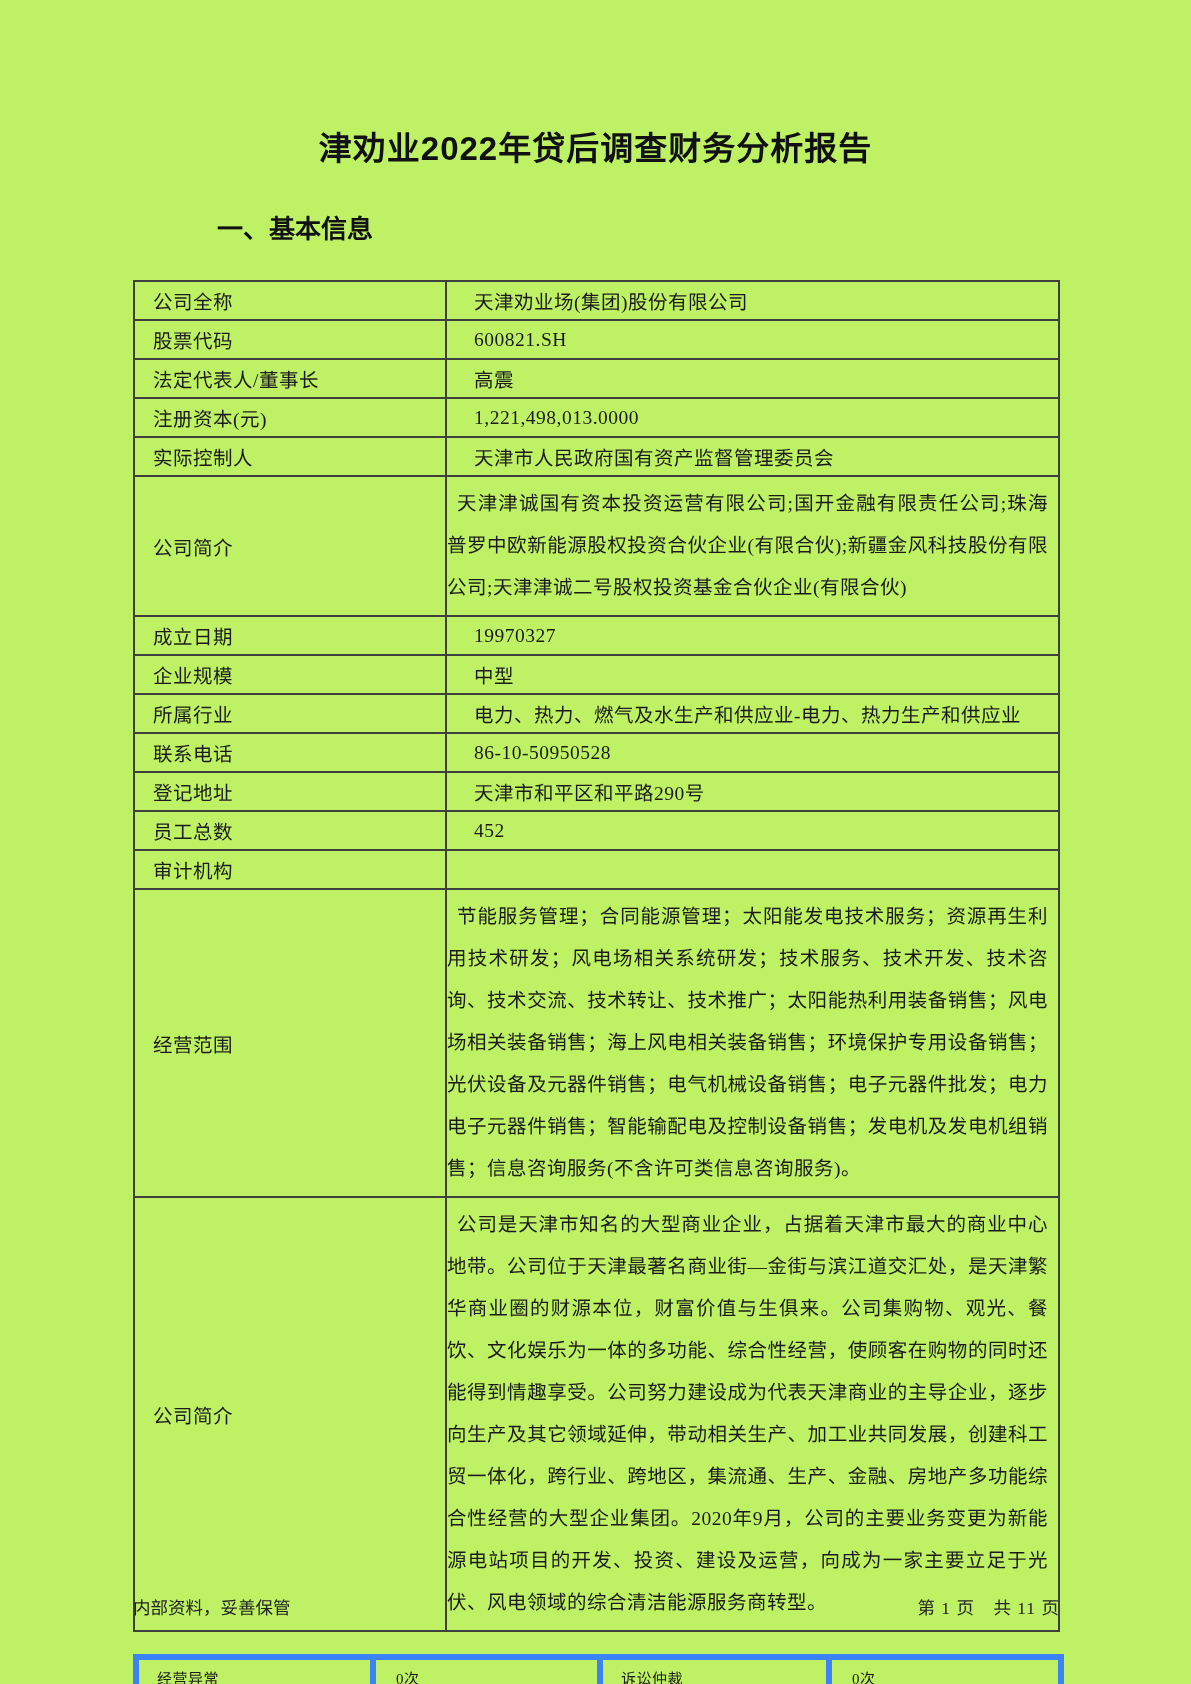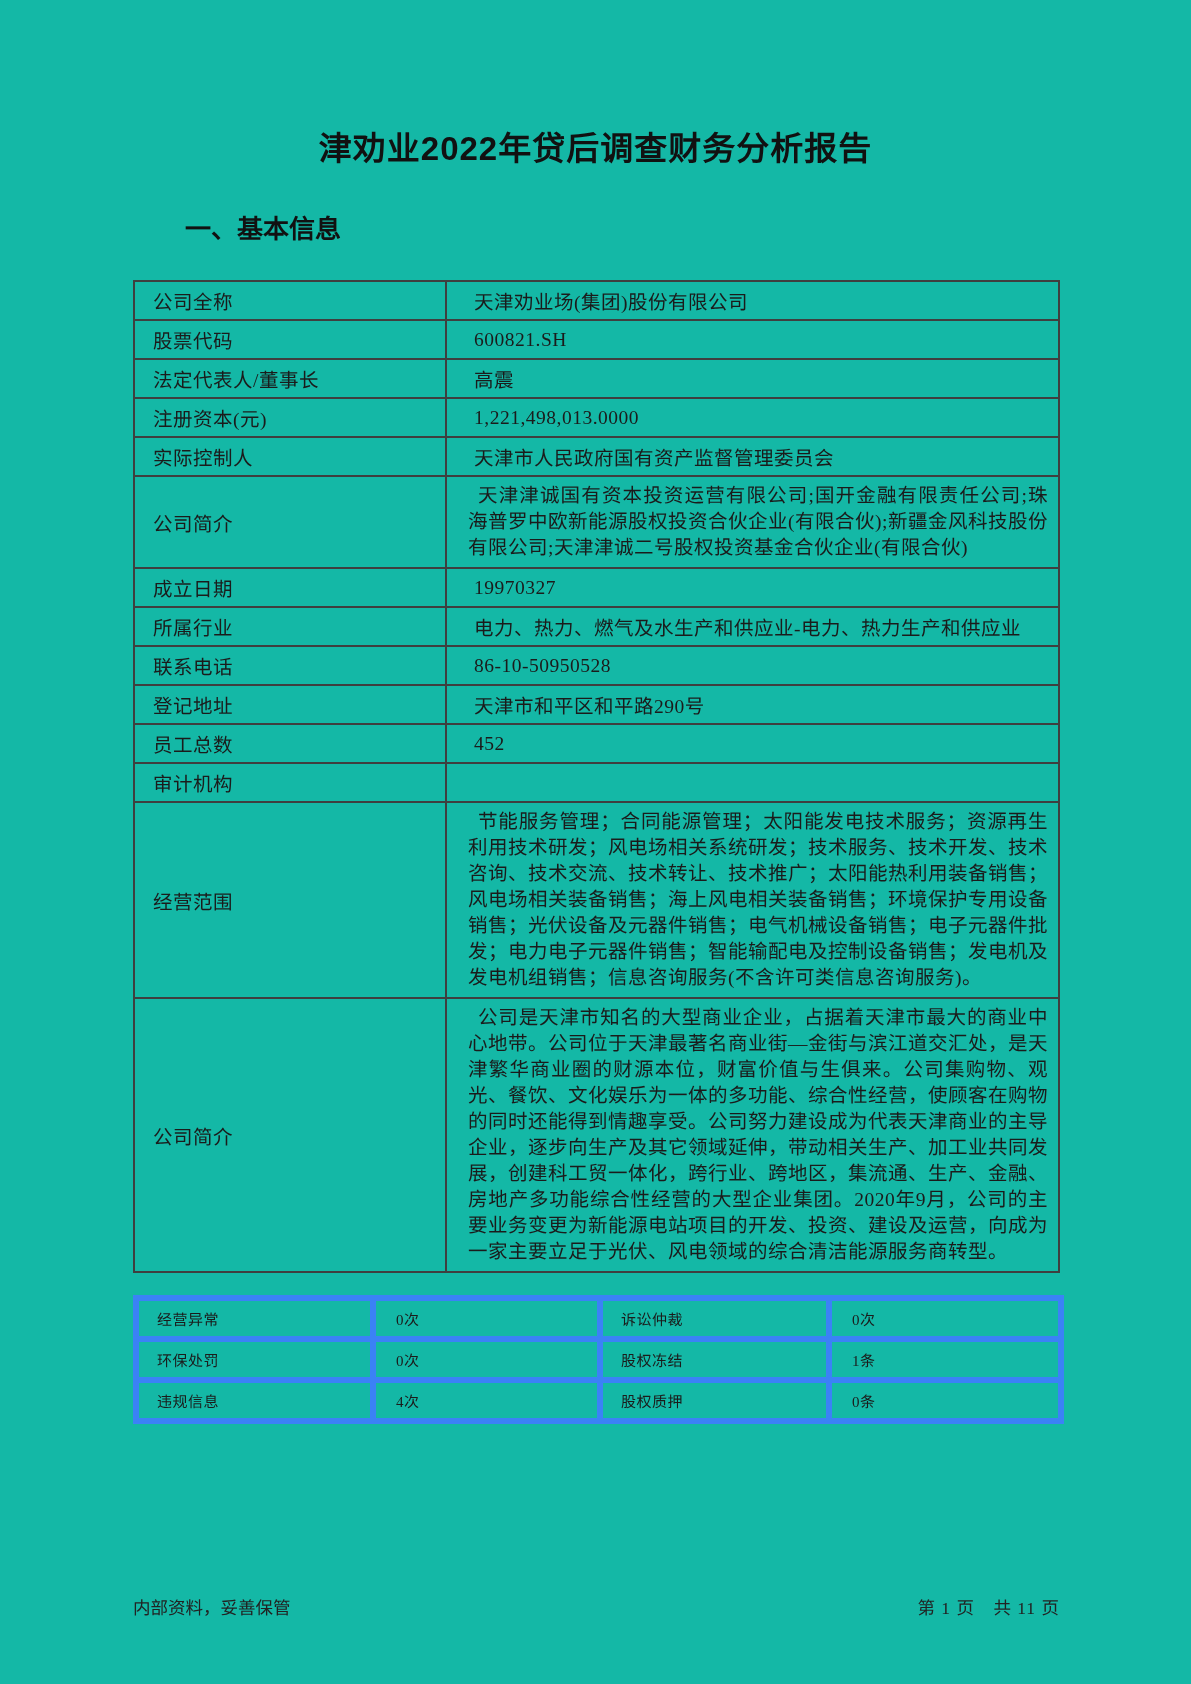--- a/index.html
+++ b/index.html
@@ -1,40 +1,40 @@
 <!DOCTYPE html>
 <html lang="zh-CN"><head>
 <meta charset="utf-8">
 <style>
   html, body { margin: 0; padding: 0; background: #ffffff; }
   .page {
     position: relative;
     width: 1191px;
     height: 1684px;
-    background: #14b8a6;
+    background: #bef264;
     color: #1b1b1b;
     overflow: hidden;
     font-family: "Liberation Serif", "DejaVu Serif", serif;
   }
   .content { padding: 0 133px; }
 
   .doc-title {
     margin: 0;
     padding-top: 126px;
     text-align: center;
     font-family: "Liberation Sans", "DejaVu Sans", sans-serif;
     font-weight: bold;
     font-size: 33px;
     line-height: 46px;
     letter-spacing: 1px;
     color: #111111;
   }
 
   .section-heading {
-    margin: 36px 0 0 52px;
+    margin: 36px 0 0 84px;
     font-family: "Liberation Sans", "DejaVu Sans", sans-serif;
     font-weight: bold;
     font-size: 26px;
     line-height: 34px;
     color: #111111;
   }
   .section-heading.first { margin-top: 40px; }
 
   table { border-collapse: collapse; table-layout: fixed; }
   .info-table { width: 925px; margin-top: 34px; }
@@ -42,22 +42,22 @@
     border: 2px solid #3f3f3f;
     font-size: 19.5px;
     letter-spacing: 0.5px;
     vertical-align: middle;
     height: 33px;
     overflow: hidden;
   }
   .info-table td.label { width: 312px; padding: 2px 8px 2px 18px; margin-left: 48px; }
   .info-table td.value { padding: 2px 10px 2px 27px; }
   .info-table td.value.multi {
-    padding: 6px 10px 6px 21px;
-    line-height: 26px;
+    padding: 6px 10px 6px 0;
+    line-height: 42px;
     text-align: justify;
     text-indent: 10px;
   }
 
   .risk-table { width: 925px; margin-top: 22px; }
   .risk-table td {
     border: 6px solid #3b82f6;
     font-size: 15px;
     letter-spacing: 0.5px;
     vertical-align: middle;
@@ -123,20 +123,24 @@
         </tr>
         <tr>
           <td class="label">公司简介</td>
           <td class="value multi">天津津诚国有资本投资运营有限公司;国开金融有限责任公司;珠海普罗中欧新能源股权投资合伙企业(有限合伙);新疆金风科技股份有限公司;天津津诚二号股权投资基金合伙企业(有限合伙)</td>
         </tr>
         <tr>
           <td class="label">成立日期</td>
           <td class="value">19970327</td>
         </tr>
         <tr>
+          <td class="label">企业规模</td>
+          <td class="value">中型</td>
+        </tr>
+        <tr>
           <td class="label">所属行业</td>
           <td class="value">电力、热力、燃气及水生产和供应业-电力、热力生产和供应业</td>
         </tr>
         <tr>
           <td class="label">联系电话</td>
           <td class="value">86-10-50950528</td>
         </tr>
         <tr>
           <td class="label">登记地址</td>
           <td class="value">天津市和平区和平路290号</td>

